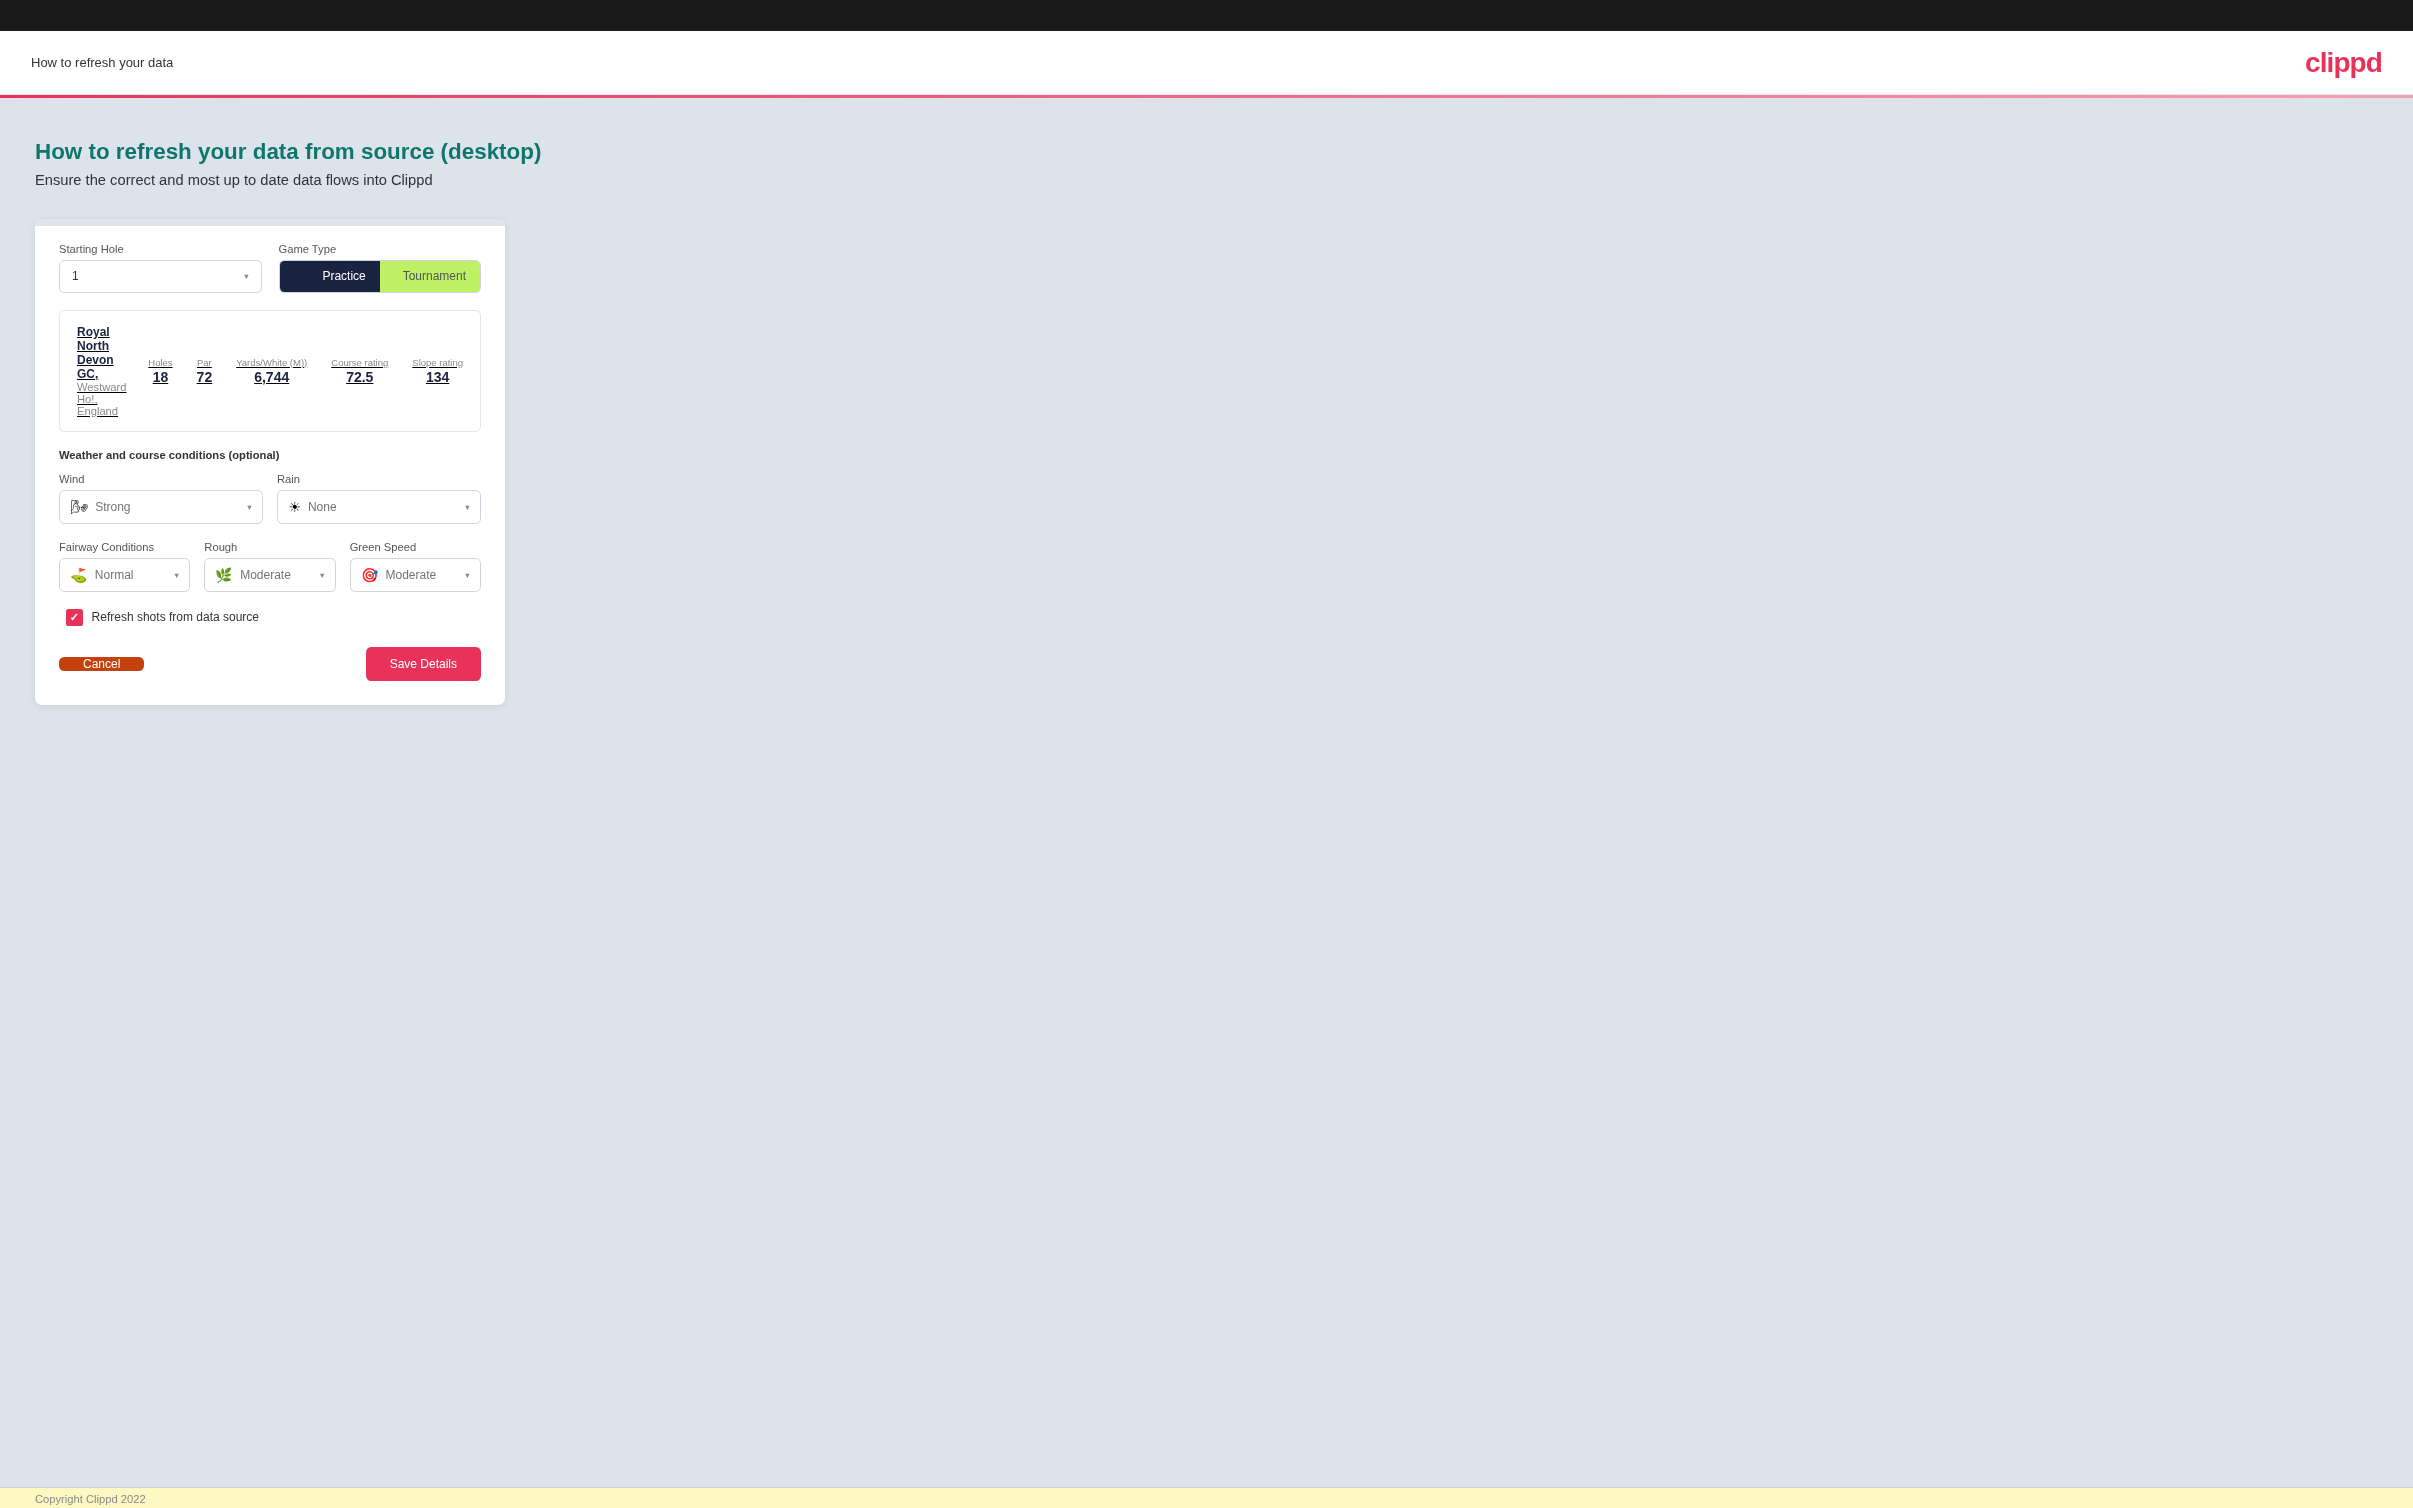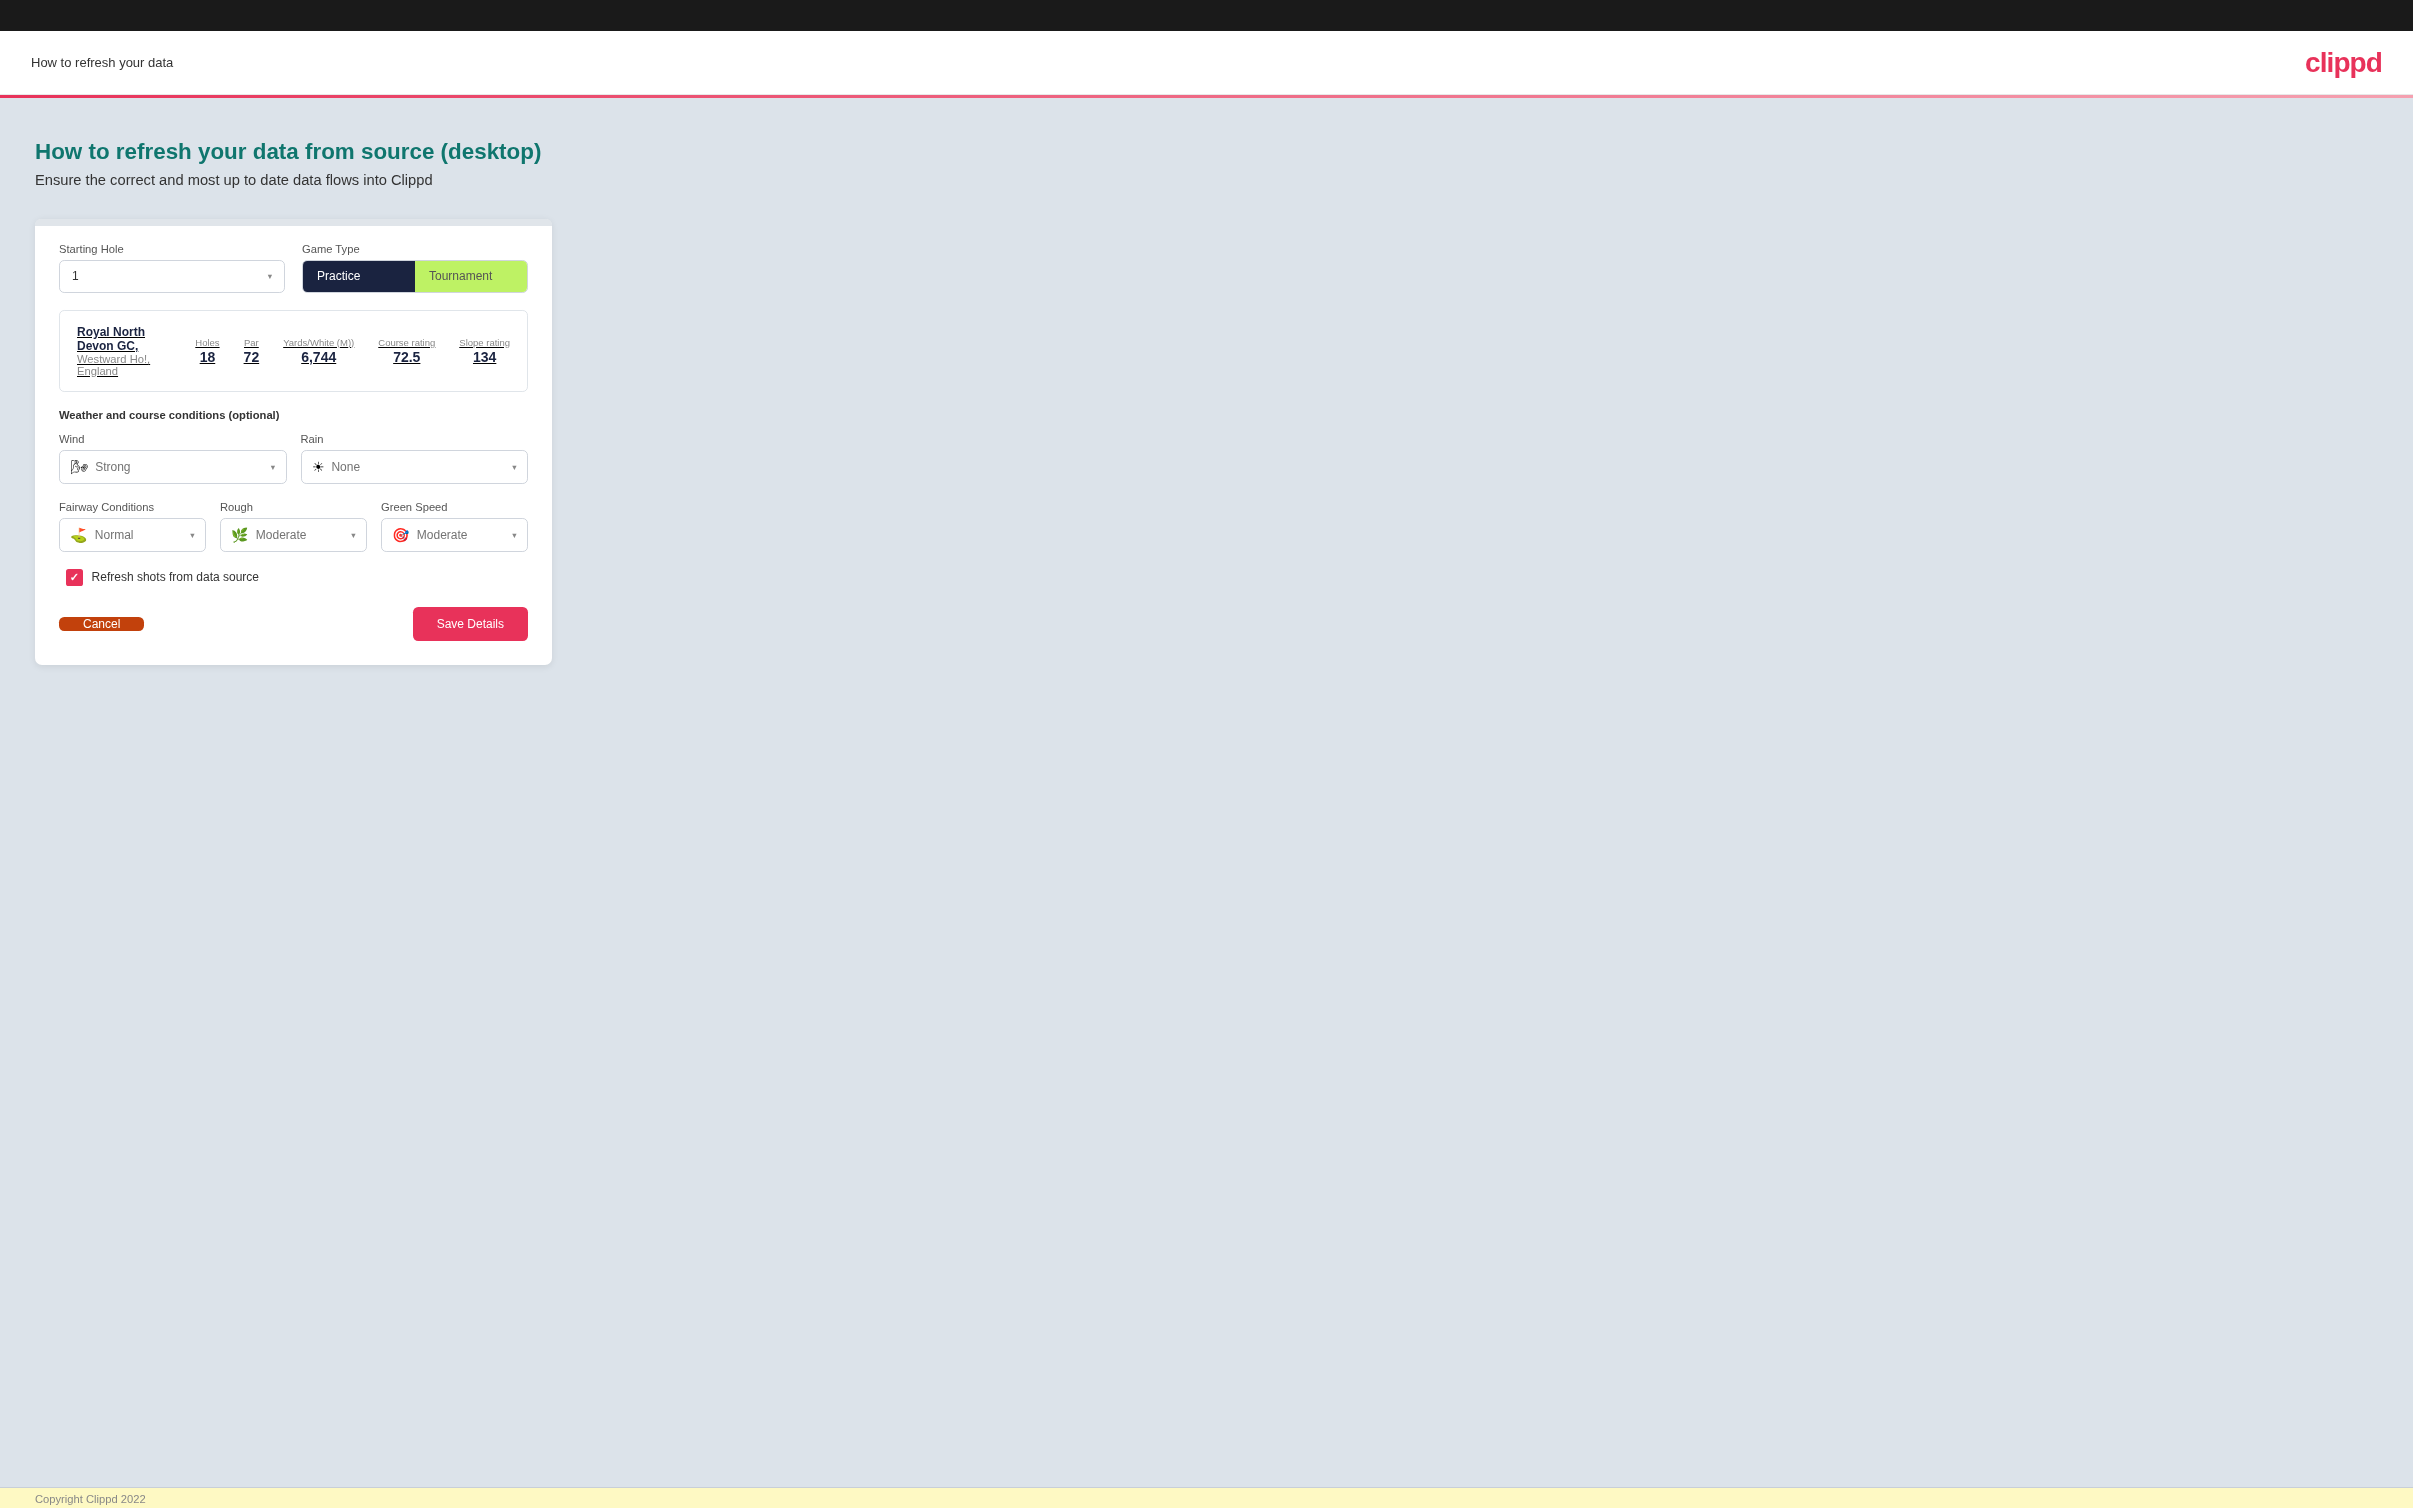--- a/index.html
+++ b/index.html
@@ -58,21 +58,21 @@
     }
     .content-area {
       display: flex;
       gap: 41px;
       align-items: flex-start;
     }
     .card {
       background: #ffffff;
       border-radius: 7px;
       padding: 24px 24px 24px 24px;
-      width: 517px;
+      width: 470px;
       flex-shrink: 0;
       box-shadow: 0 1.7px 7px rgba(0,0,0,0.08);
     }
     .card-top-strip {
       height: 7px;
       background: #e0e5ea;
       border-radius: 5.2px 5.2px 0 0;
       margin: -24px -24px 17px -24px;
     }
     .form-row {
@@ -109,21 +109,21 @@
       overflow: hidden;
       border: 0.9px solid #d0d5dd;
     }
     .toggle-btn {
       flex: 1;
       padding: 8.6px 14px;
       font-size: 12px;
       font-weight: 500;
       cursor: pointer;
       border: none;
-      text-align: left;
+      text-align: right;
     }
     .toggle-btn.active {
       background: #1a2340;
       color: #fff;
     }
     .toggle-btn.inactive {
       background: #bef264;
       color: #555;
     }
     .course-card {

